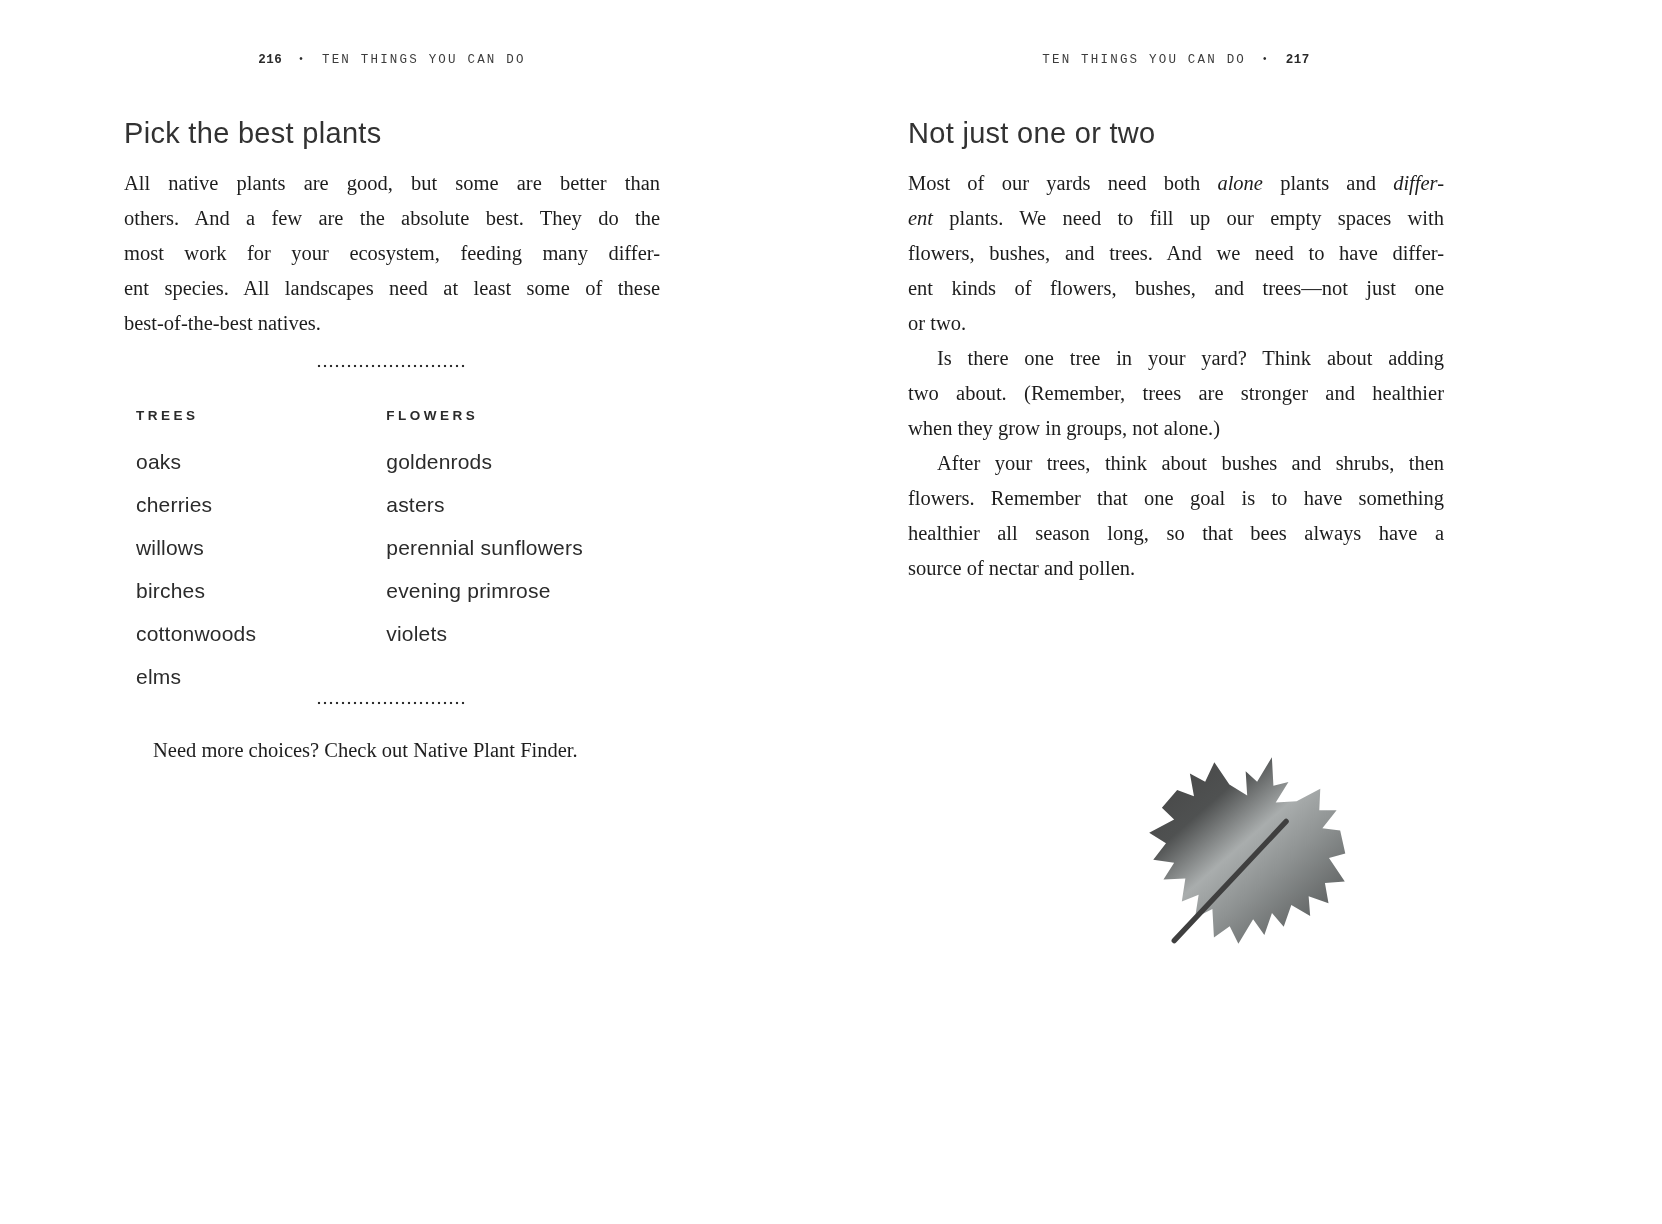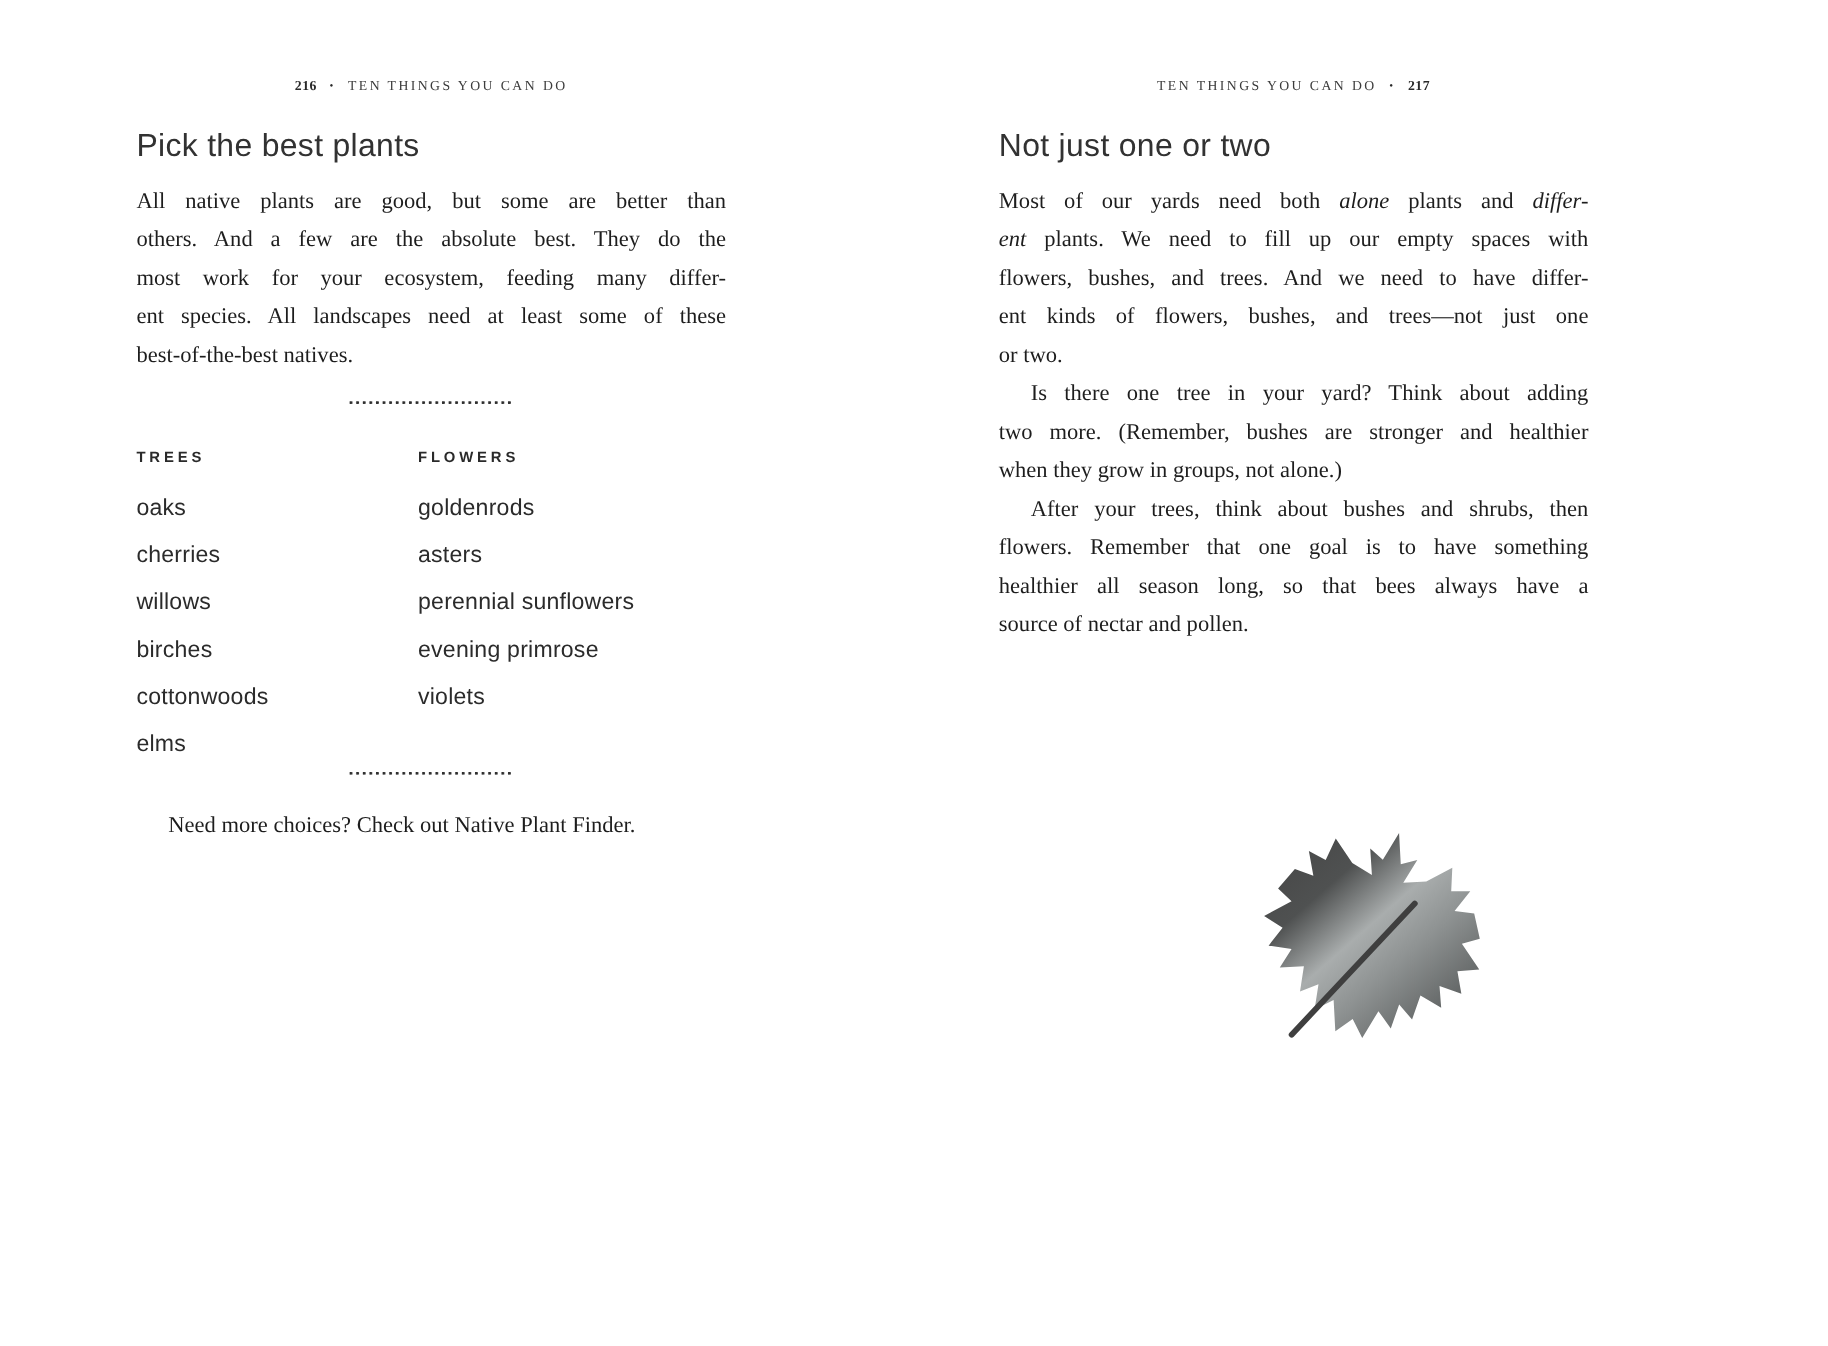--- a/index.html
+++ b/index.html
@@ -18,25 +18,25 @@
     top: 0;
     width: 536px;
     height: 1224px;
   }
   .page-left  { left: 124px; }
   .page-right { left: 908px; }
 
   
   .running-head {
     position: absolute;
-    top: 71px;
+    top: 53px;
     left: 0;
     width: 100%;
     text-align: center;
-    font-family: Liberation Serif, serif;
+    font-family: Liberation Mono, monospace;
     font-size: 12.5px;
     letter-spacing: 2.2px;
     color: #3c3c3c;
     white-space: nowrap;
   }
   .running-head .pagenum {
     font-weight: bold;
     letter-spacing: 0.5px;
     color: #2a2a2a;
   }
@@ -101,21 +101,21 @@
 
   
   .plant-table {
     position: absolute;
     top: 404px;
     left: 0;
     width: 536px;
     font-family: "Liberation Sans", sans-serif;
   }
   .plant-cols { display: flex; }
-  .col-trees   { width: 256px; }
+  .col-trees   { width: 256px; margin-left: 12px; }
   .col-flowers { width: 280px; }
   .col-header {
     font-size: 13.5px;
     font-weight: bold;
     letter-spacing: 3.5px;
     color: #2a2a2a;
     height: 36px;
     line-height: 24px;
   }
   .plant-item {
@@ -212,21 +212,21 @@
     <h1 class="section-title">Not just one or two</h1>
 
     <div class="body-block" style="top:166px;">
       <div class="bline">Most of our yards need both <i>alone</i> plants and <i>differ-</i></div>
       <div class="bline"><i>ent</i> plants. We need to fill up our empty spaces with</div>
       <div class="bline">flowers, bushes, and trees. And we need to have differ-</div>
       <div class="bline">ent kinds of flowers, bushes, and trees—not just one</div>
       <div class="bline last">or two.</div>
 
       <div class="bline indent">Is there one tree in your yard? Think about adding</div>
-      <div class="bline">two more. (Remember, bushes are stronger and healthier</div>
+      <div class="bline">two about. (Remember, trees are stronger and healthier</div>
       <div class="bline last">when they grow in groups, not alone.)</div>
 
       <div class="bline indent">After your trees, think about bushes and shrubs, then</div>
       <div class="bline">flowers. Remember that one goal is to have something</div>
       <div class="bline">healthier all season long, so that bees always have a</div>
       <div class="bline last">source of nectar and pollen.</div>
     </div>
 
     <div class="leaf-illustration">
       <svg width="228" height="210" viewBox="0 0 200 200">

